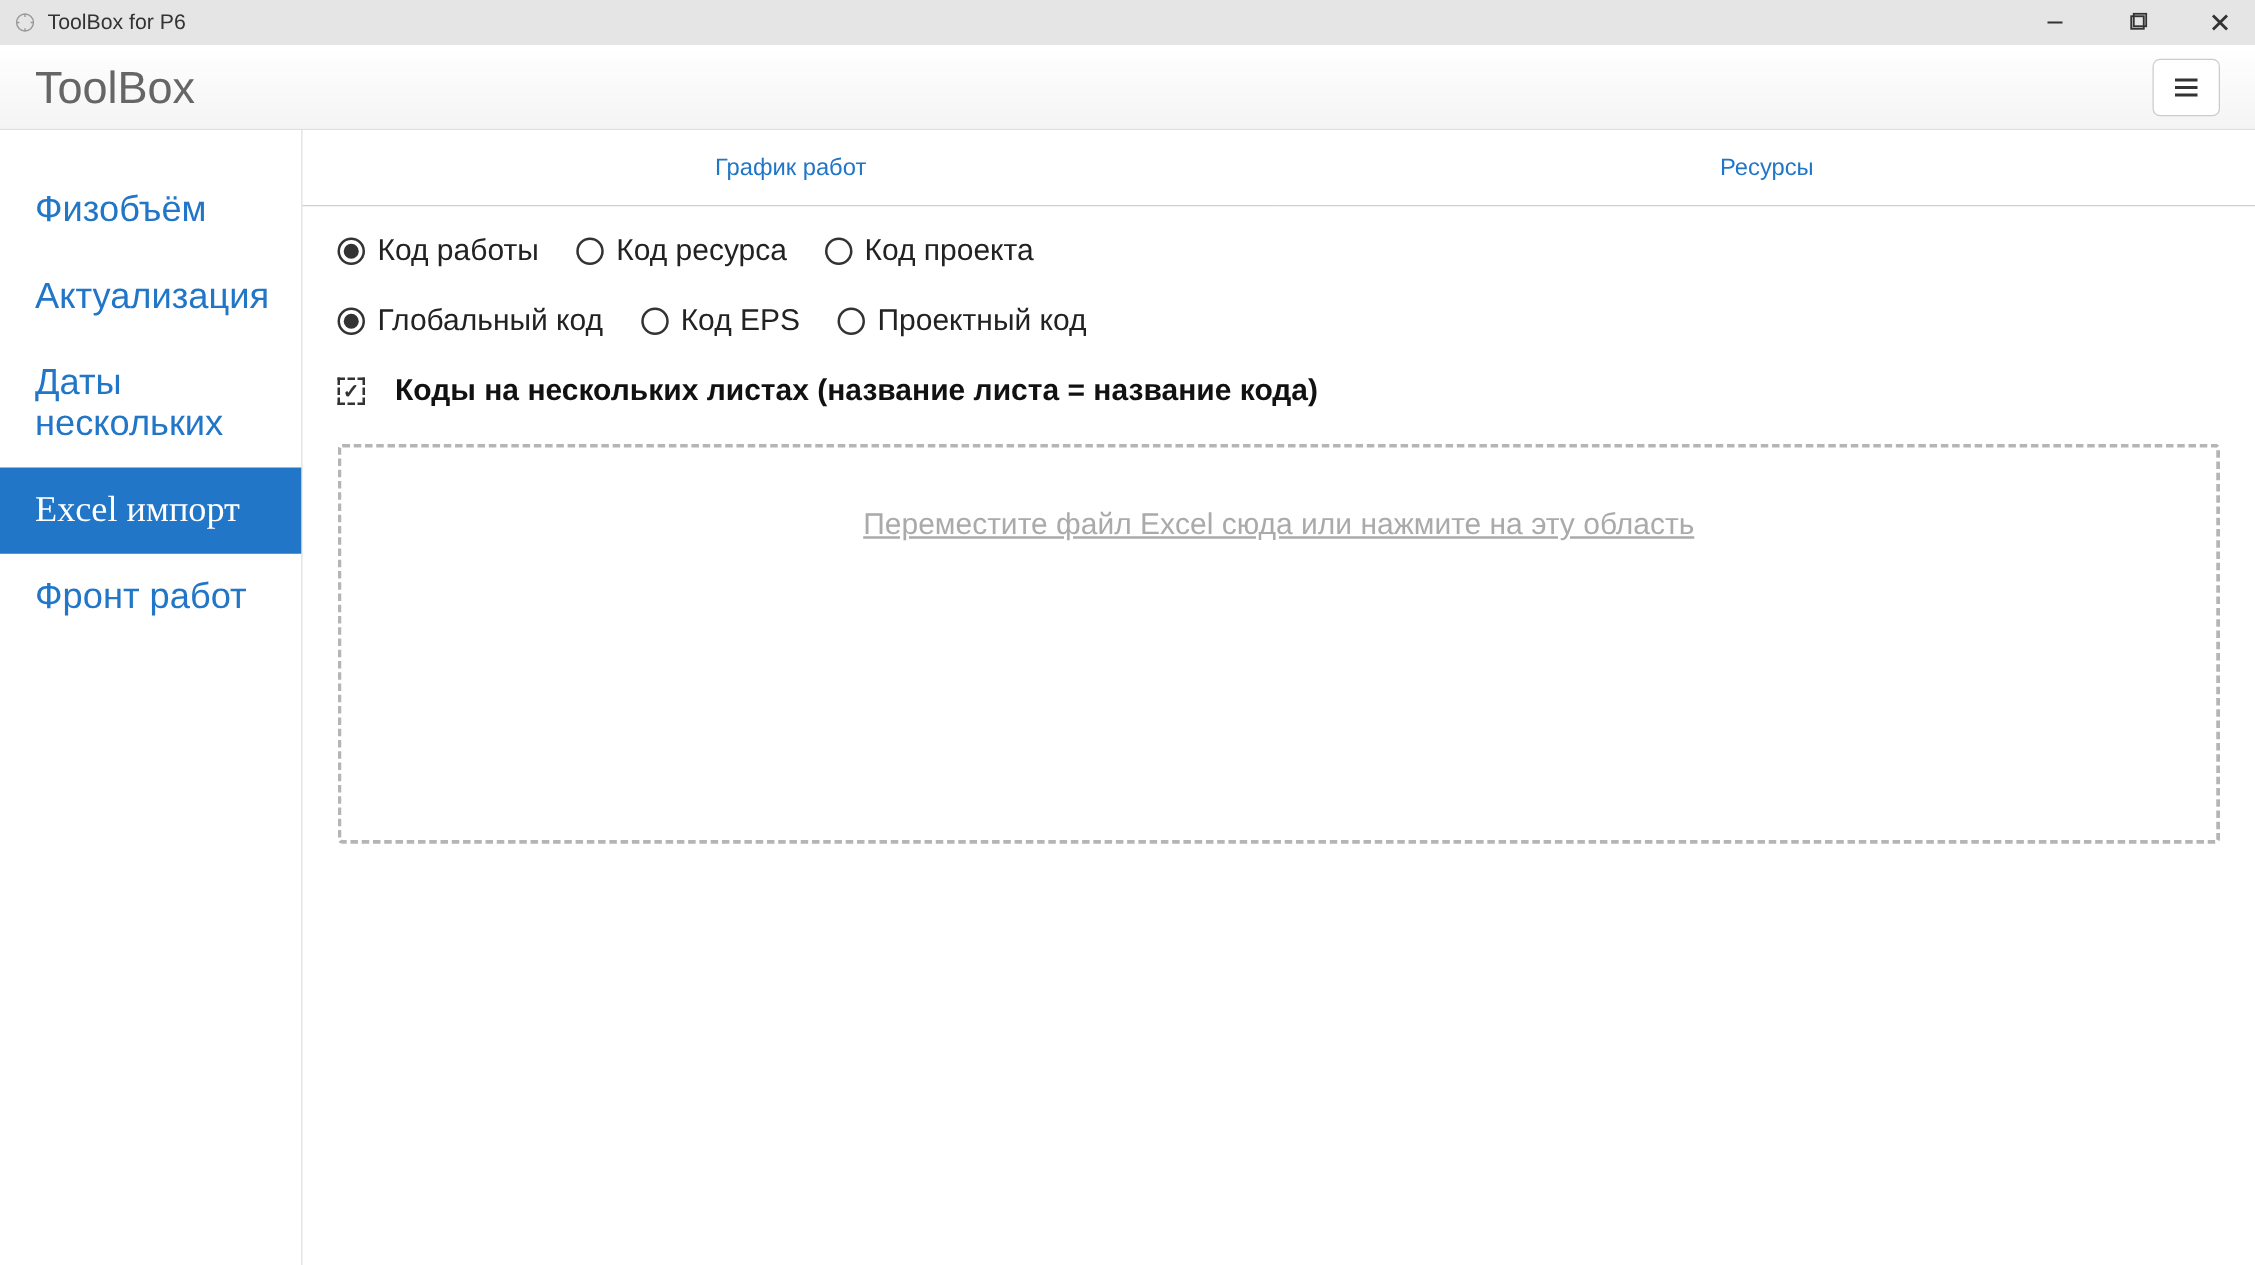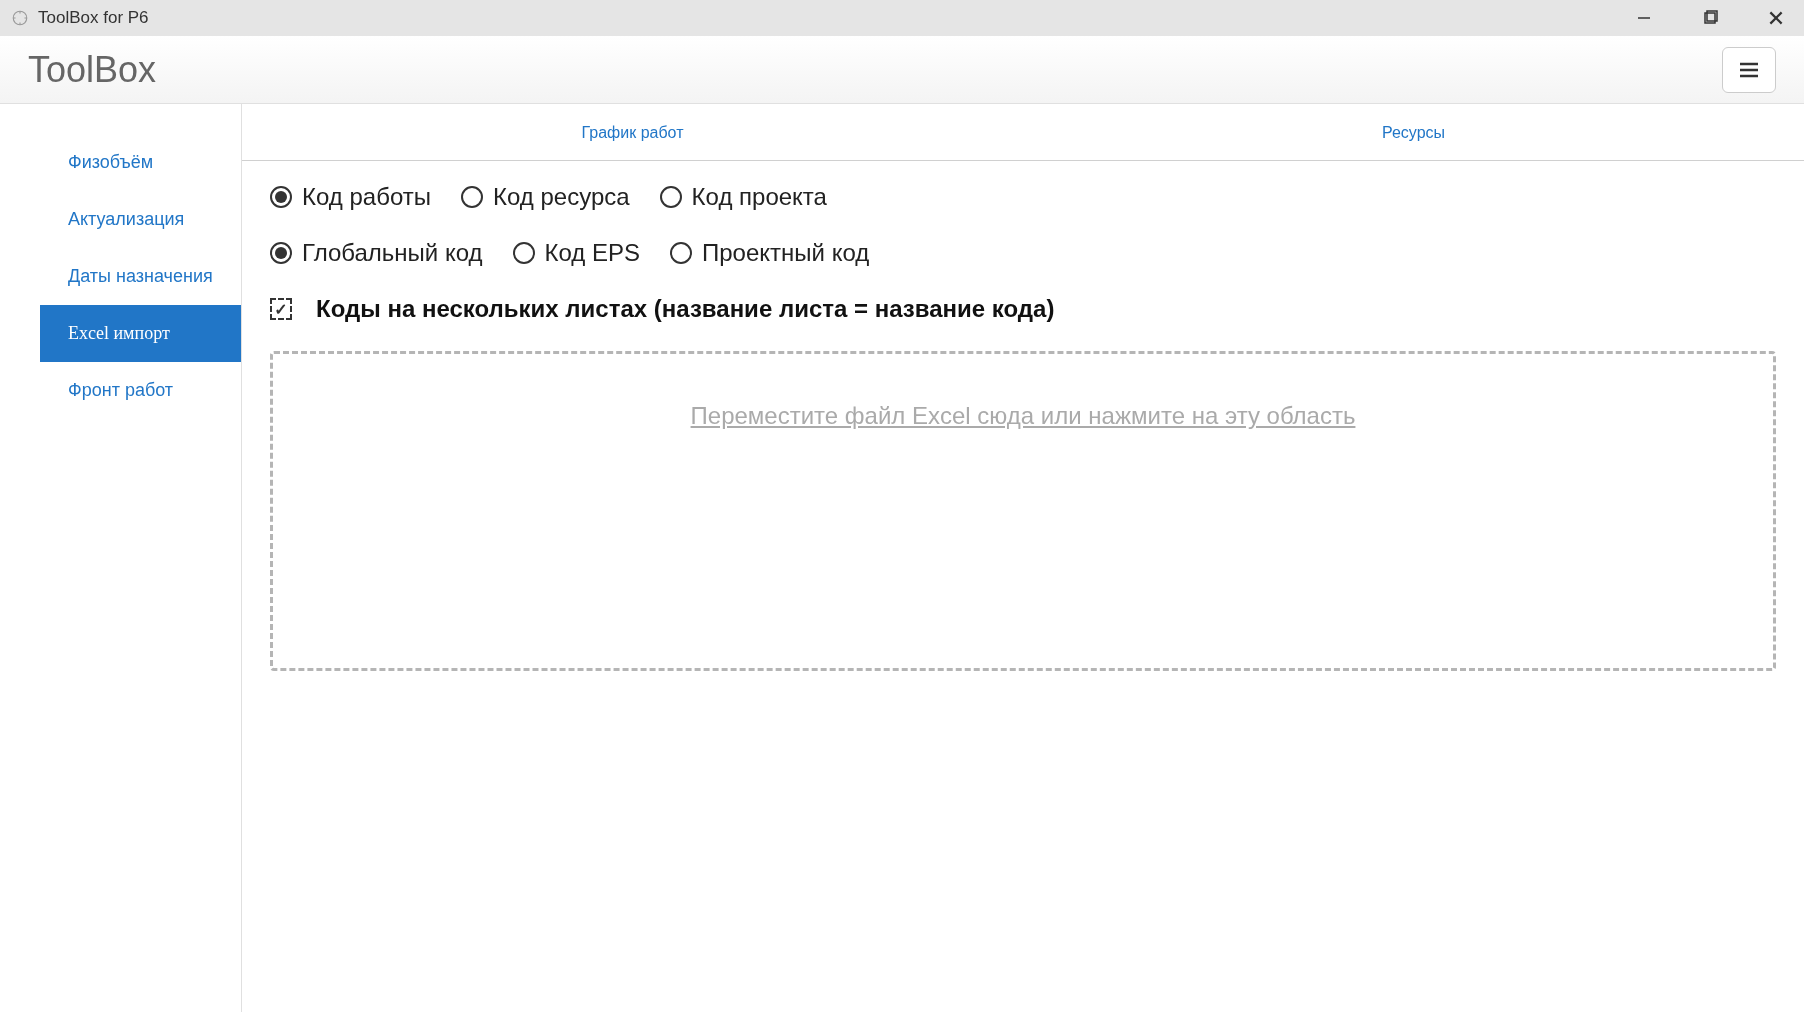--- a/index.html
+++ b/index.html
@@ -92,24 +92,23 @@
     }
 
     .sidebar {
       width: 242px;
       border-right: 1px solid #e0e0e0;
       padding-top: 30px;
     }
 
     .sidebar-item {
       padding: 18px 28px;
-      font-size: 18px;
+      font-size: 29px;
       color: #2176c7;
       cursor: pointer;
-      margin-left: 40px;
     }
 
     .sidebar-item.active {
       background: #2176c7;
       color: #ffffff;
       font-family: Liberation Serif, serif;
     }
 
     .main {
       flex: 1;
@@ -119,21 +118,21 @@
     
     .tabs {
       display: flex;
       margin-top: 2px;
     }
 
     .tab {
       flex: 1;
       text-align: center;
       padding: 18px 0;
-      font-size: 16px;
+      font-size: 19px;
       cursor: pointer;
       color: #2176c7;
       border-bottom: 1px solid #d0d0d0;
     }
 
     .tab.active {
       color: #333;
       border: 1px solid #d0d0d0;
       border-bottom: none;
       border-top-left-radius: 6px;
@@ -276,21 +275,21 @@
         <line x1="2" y1="15" x2="20" y2="15" stroke="#333" stroke-width="2.5"></line>
       </svg>
   </div>
 </div>
 
 <div class="content">
 
   <div class="sidebar">
     <div class="sidebar-item">Физобъём</div>
     <div class="sidebar-item">Актуализация</div>
-    <div class="sidebar-item">Даты назначения</div>
+    <div class="sidebar-item">Даты нескольких</div>
     <div class="sidebar-item active">Excel импорт</div>
     <div class="sidebar-item">Фронт работ</div>
   </div>
 
   <div class="main">
 
     <div class="tabs">
       <div class="tab">График работ</div>
       <div class="tab">Ресурсы</div>
     </div>

